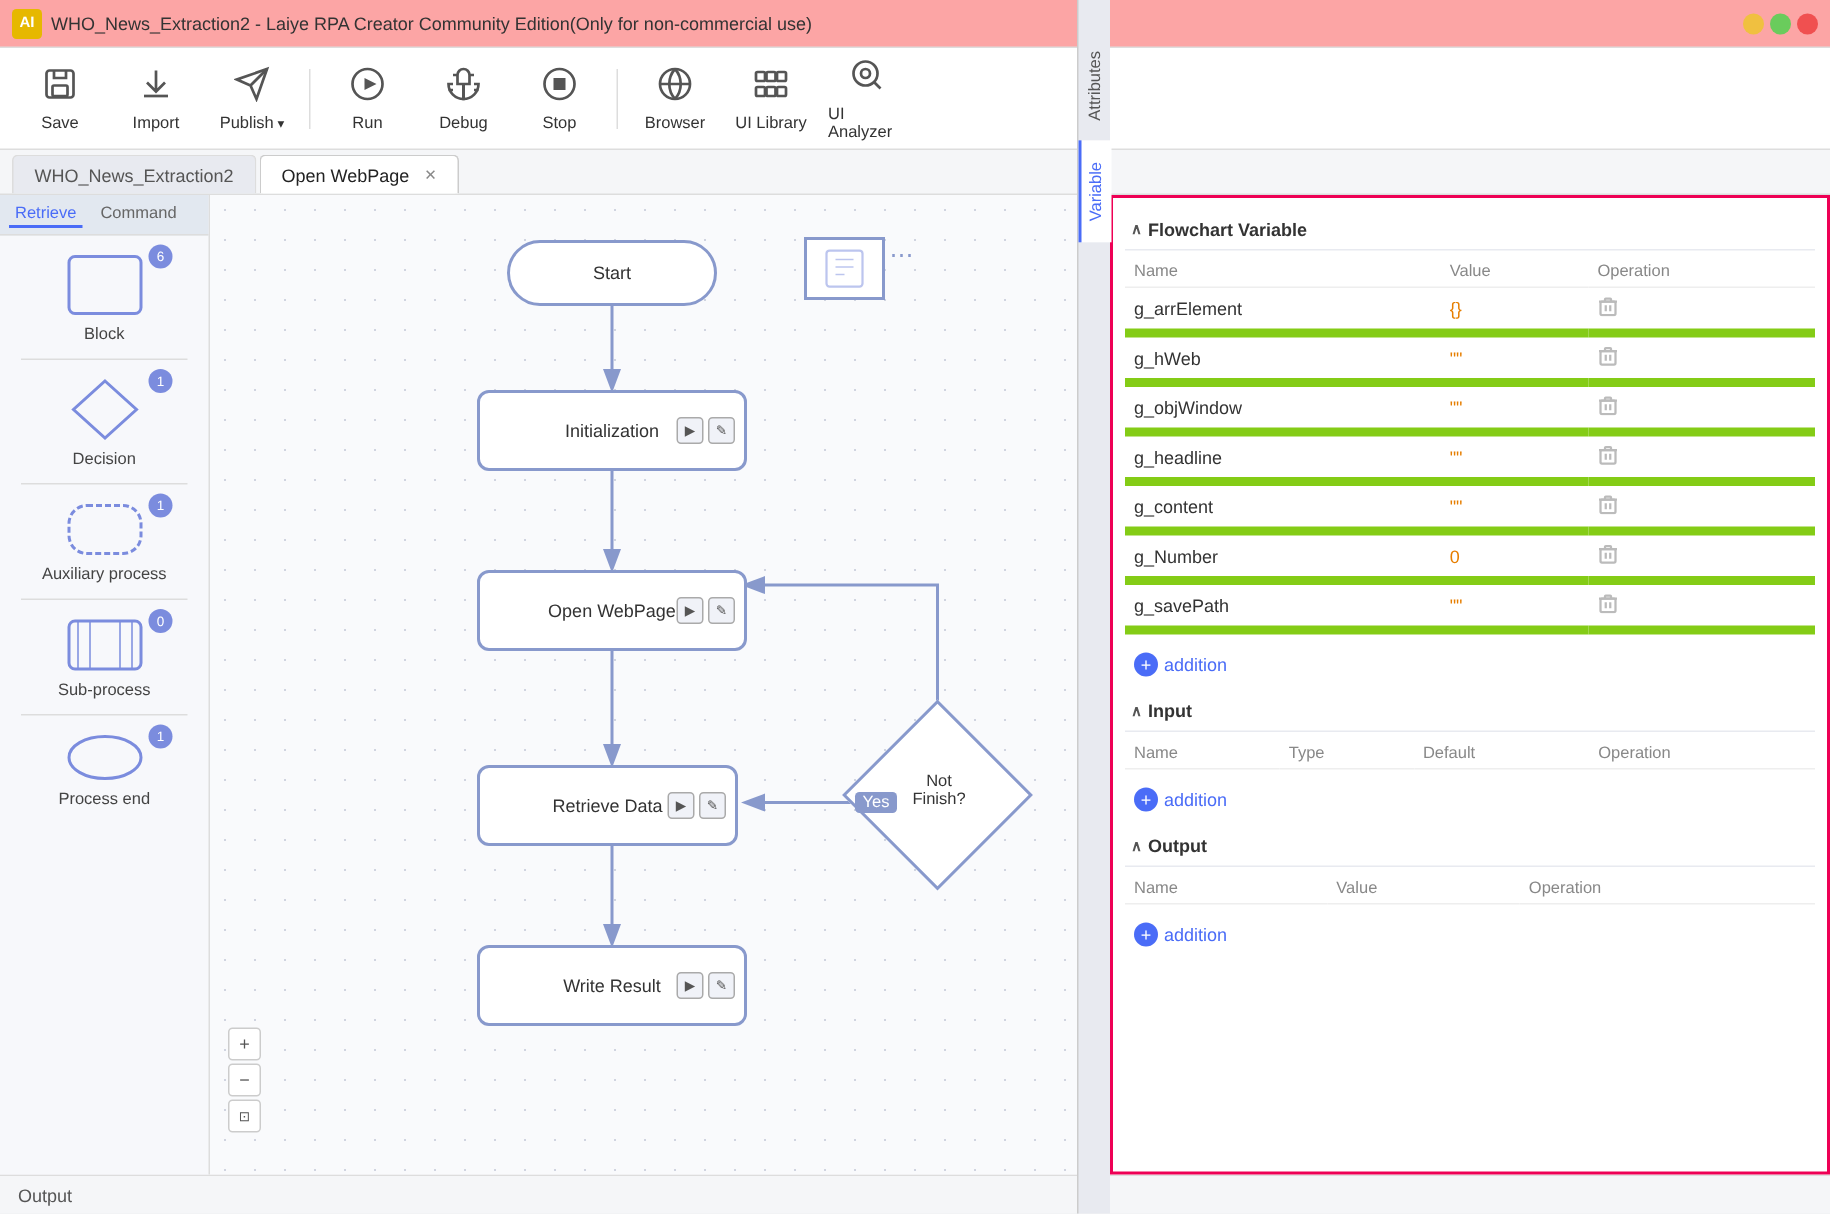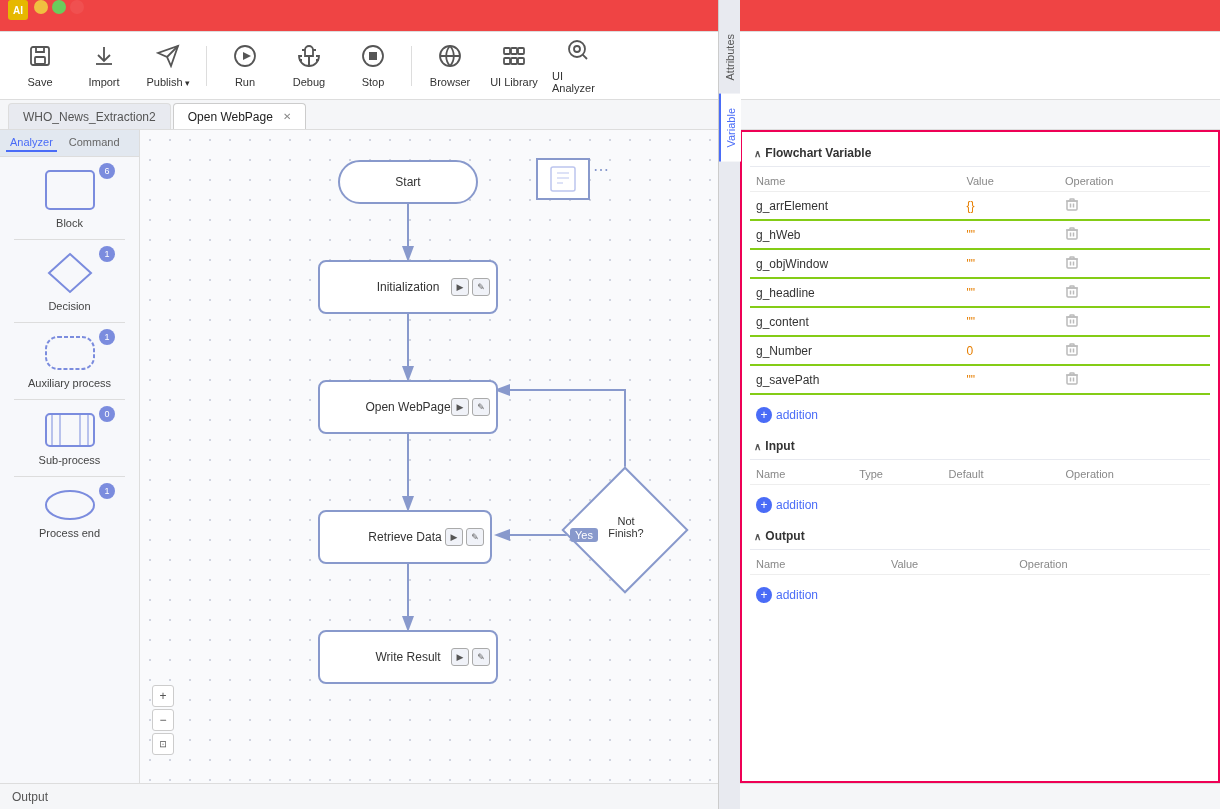--- a/index.html
+++ b/index.html
@@ -1,23 +1,24 @@
 <!DOCTYPE html>
 <html><head>
   <meta charset="utf-8">
   <style>
     * { box-sizing: border-box; margin: 0; padding: 0; }
     body { font-family: 'Segoe UI', Arial, sans-serif; font-size: 12px; background: #f0f2f5; overflow: hidden; width: 1220px; height: 809px; }
 
     
     #titlebar {
       height: 32px;
-      background: #ef4444;
+      background: #fca5a5;
       border-bottom: 1px solid #ddd;
       display: flex;
+      align-items: center;
       padding: 0 8px;
       gap: 6px;
     }
     #titlebar .app-icon {
       width: 20px; height: 20px;
       background: #e6b800;
       border-radius: 3px;
       display: flex; align-items: center; justify-content: center;
       font-weight: bold; font-size: 10px; color: #fff;
     }
@@ -340,21 +341,21 @@
       font-size: 11px;
       color: #888;
       padding: 4px 6px;
       border-bottom: 1px solid #eee;
       font-weight: normal;
     }
     .var-table td {
       padding: 5px 6px;
       font-size: 12px;
       color: #333;
-      border-bottom: 2px solid #84cc16;
+      border-bottom: 6px solid #84cc16;
     }
     .var-table td.val {
       color: #e67e00;
     }
     .var-table td.op {
       color: #aaa;
       font-size: 14px;
       cursor: pointer;
     }
     .add-row {
@@ -428,20 +429,21 @@
       border-right: 2px solid #4a6cf7;
     }
   </style>
 </head>
 <body>
 
 <div id="titlebar">
   <div class="app-icon">
     <span>AI</span>
   </div>
+  <span class="title-text">WHO_News_Extraction2 - Laiye RPA Creator Community Edition(Only for non-commercial use)</span>
   <div class="win-controls">
     <button class="win-btn" style="background:#f0c040;"></button>
     <button class="win-btn" style="background:#6acc5c;"></button>
     <button class="win-btn" style="background:#f05050;"></button>
   </div>
 </div>
 
 <div id="toolbar">
   <div class="toolbar-item">
     <span class="tb-icon">
@@ -544,21 +546,21 @@
   <div class="tab active">
     <span>Open WebPage</span>
     <span class="close-btn">✕</span>
   </div>
 </div>
 
 <div id="main">
 
   <div id="left-panel">
     <div id="left-panel-header">
-      <span class="active">Analyzer</span>
+      <span class="active">Retrieve</span>
       <span>Command</span>
     </div>
 
     <div class="sidebar-shape-group">
       <div class="badge">6</div>
       <div class="shape-icon">
         <svg width="56" height="46" viewBox="0 0 56 46">
           <rect x="4" y="4" width="48" height="38" rx="4" fill="none" stroke="#7b8cde" stroke-width="2"></rect>
         </svg>
       </div>

